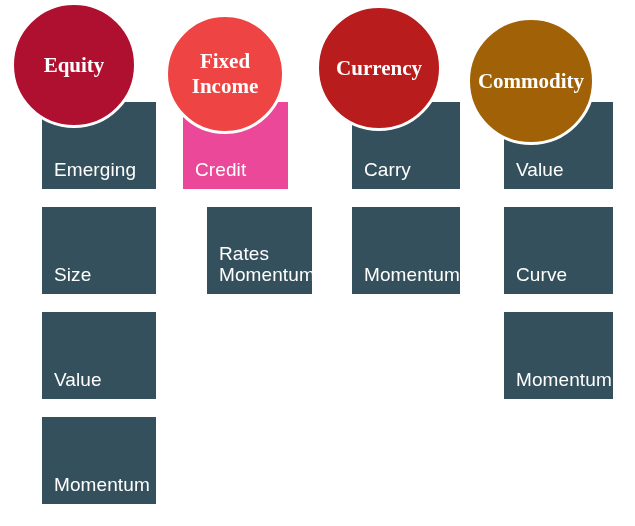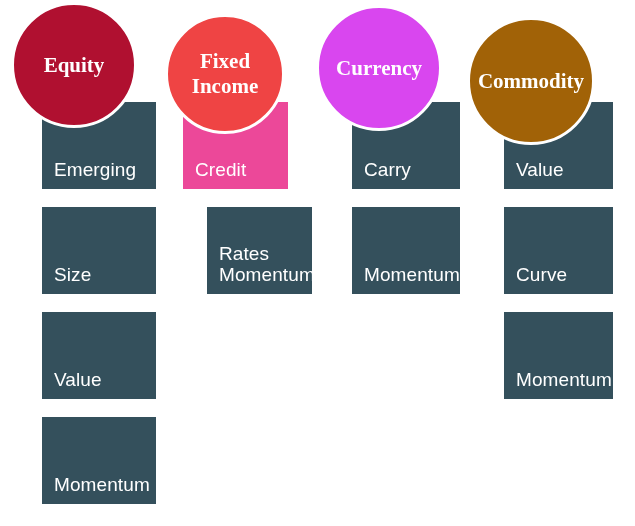--- a/index.html
+++ b/index.html
@@ -84,16 +84,16 @@
       <div class="box" style="left: 346px; top: 201px; width: 120px; height: 99px; background: rgb(52, 80, 92); border-color: rgb(255, 255, 255); color: rgb(255, 255, 255);"><span class="box-label">Momentum</span></div>
       <div class="box" style="left: 498px; top: 96px; width: 121px; height: 99px; background: rgb(52, 80, 92); border-color: rgb(255, 255, 255); color: rgb(255, 255, 255);"><span class="box-label">Value</span></div>
       <div class="box" style="left: 498px; top: 201px; width: 121px; height: 99px; background: rgb(52, 80, 92); border-color: rgb(255, 255, 255); color: rgb(255, 255, 255);"><span class="box-label">Curve</span></div>
       <div class="box" style="left: 498px; top: 306px; width: 121px; height: 99px; background: rgb(52, 80, 92); border-color: rgb(255, 255, 255); color: rgb(255, 255, 255);"><span class="box-label">Momentum</span></div>
     </div>
 
   <div id="circles-layer">
       <div class="circle" style="left: 11px; top: 2px; width: 126px; height: 126px; background: rgb(176, 16, 48); border-color: rgb(255, 255, 255); color: rgb(255, 255, 255);"><span class="circle-label">Equity</span></div>
       <div class="circle" style="left: 165px; top: 14px; width: 120px; height: 120px; background: #ef4444; border-color: rgb(255, 255, 255); color: rgb(255, 255, 255);"><span class="circle-label">Fixed
 Income</span></div>
-      <div class="circle" style="left: 316px; top: 5px; width: 126px; height: 126px; background: #d946ef; border-color: rgb(255, 255, 255); color: rgb(255, 255, 255);"><span class="circle-label">Currency</span></div>
+      <div class="circle" style="left: 316px; top: 5px; width: 126px; height: 126px; background: #b91c1c; border-color: rgb(255, 255, 255); color: rgb(255, 255, 255);"><span class="circle-label">Currency</span></div>
       <div class="circle" style="left: 467px; top: 17px; width: 128px; height: 128px; background: #a16207; border-color: rgb(255, 255, 255); color: rgb(255, 255, 255);"><span class="circle-label">Commodity</span></div>
     </div>
 </div>
 
 </body></html>

